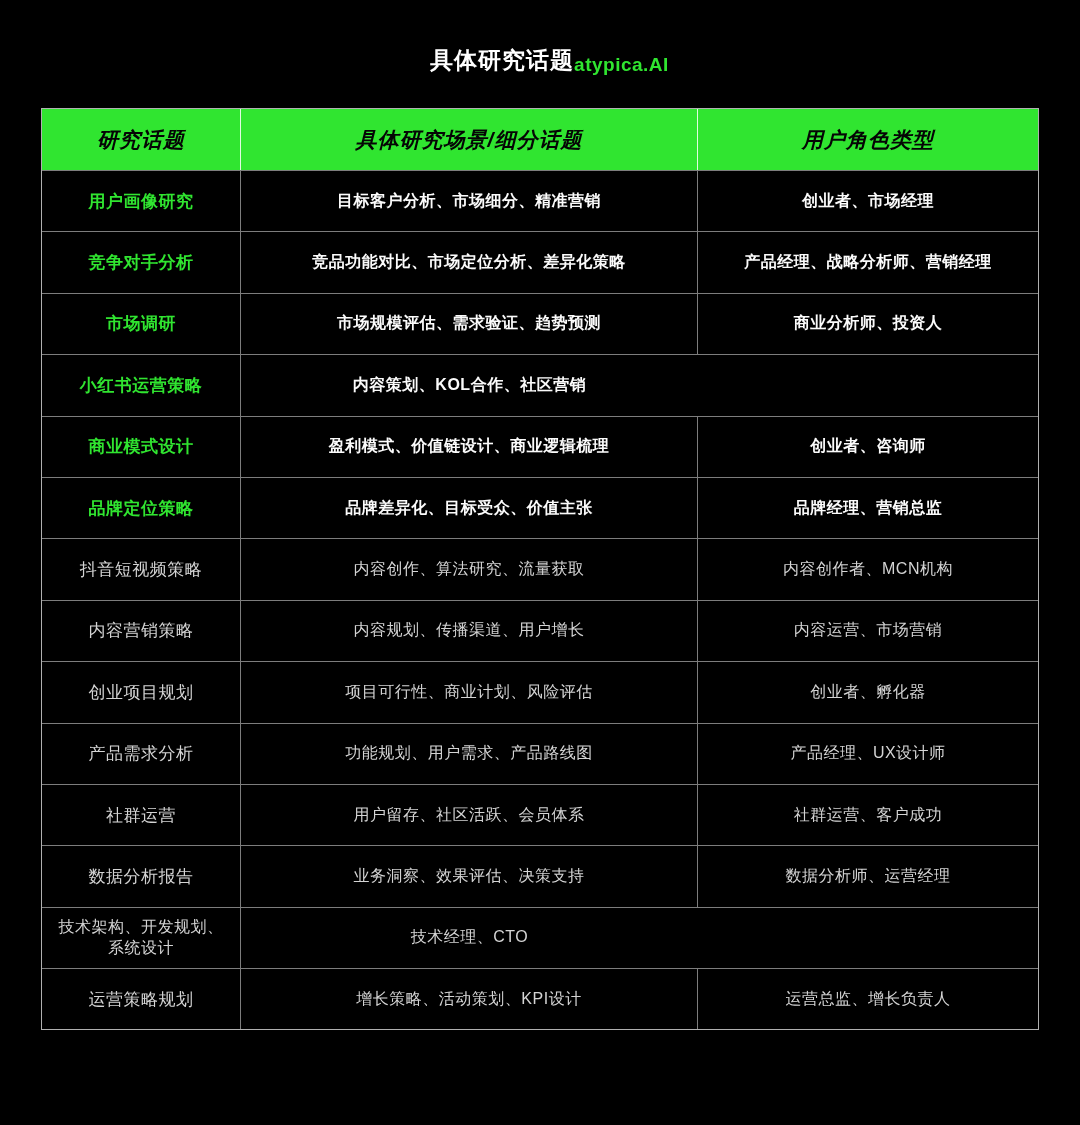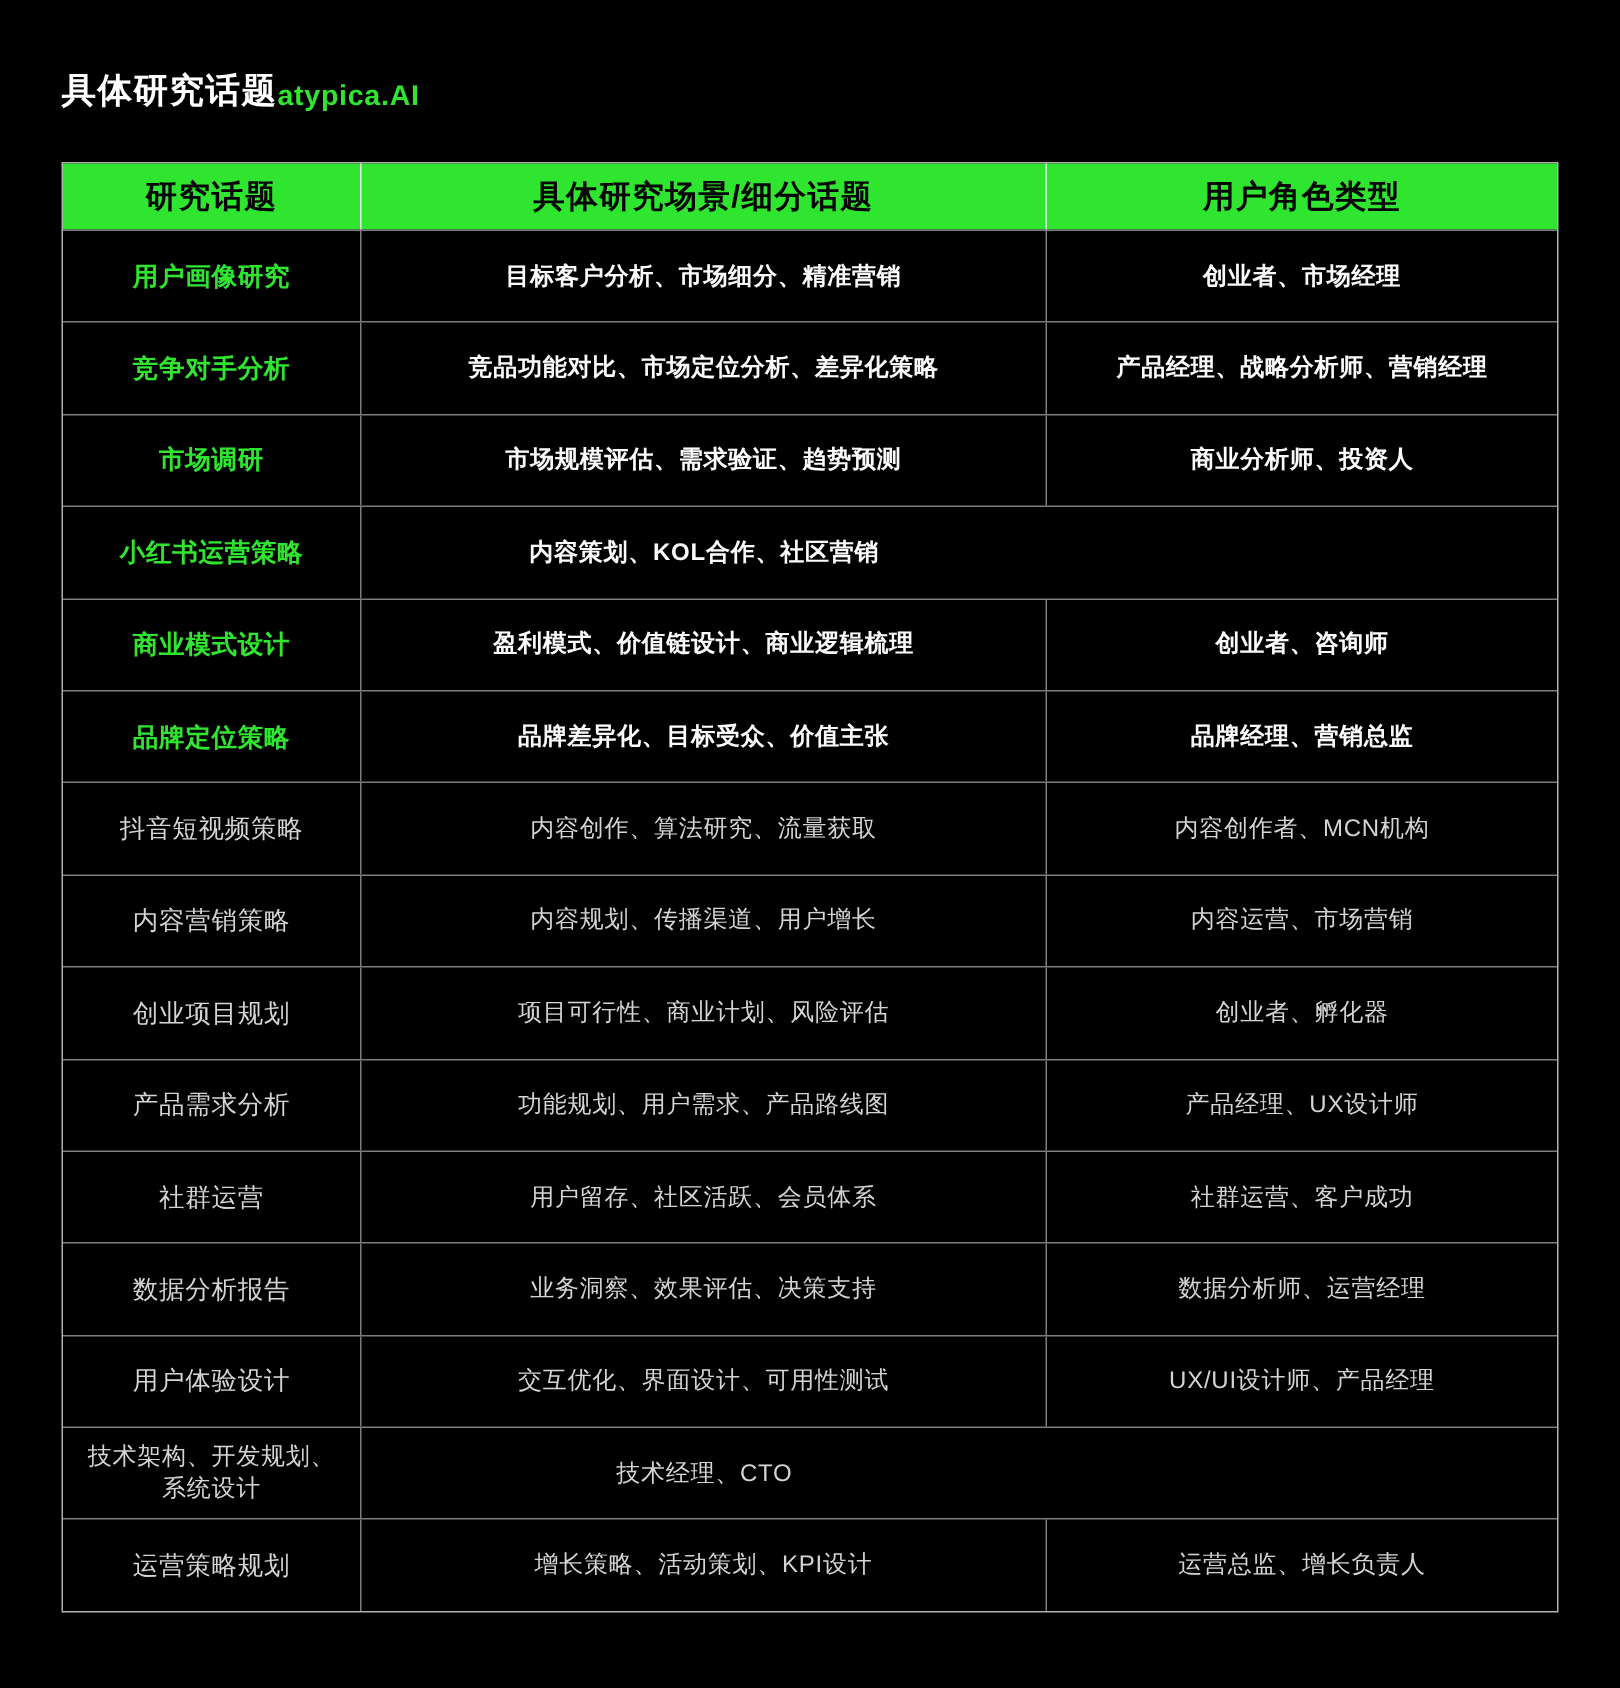--- a/index.html
+++ b/index.html
@@ -1,24 +1,24 @@
 <!DOCTYPE html>
 <html style="--green: #30e530; --border: #7d7d7d;"><head>
 <meta charset="utf-8">
 <style>
   :root { --green:#30e530; --border:#7d7d7d; --outer:#b0b0b0; }
   * { box-sizing:border-box; margin:0; padding:0; }
   html,body { background:#000; }
   body { font-family:"Liberation Sans", sans-serif; }
   .page { position:relative; width:1080px; height:1125px; background:#000; overflow:hidden; }
-  .topbar { display:flex; justify-content:flex-start; align-items:flex-end; padding:31px 22px 0 41px; }
+  .topbar { display:flex; justify-content:center; align-items:flex-end; padding:31px 22px 0 41px; }
   .title { font-size:23px; font-weight:bold; color:#ffffff; letter-spacing:1px; }
   .logo { font-size:19px; font-weight:bold; color:var(--green); letter-spacing:.5px;margin-top:23px; }
   .table { margin:32px 41px 0 41px; border:1px solid var(--outer); }
-  .thead { display:grid; grid-template-columns:199px 457px 1fr; height:44px; background:var(--green); }
+  .thead { display:grid; grid-template-columns:199px 457px 1fr; height:61px; background:var(--green);font-style:italic; }
   .th { display:flex; align-items:center; justify-content:center; color:#050505; font-weight:bold;
         font-size:21px; letter-spacing:1px; border-right:1px solid rgba(255,255,255,.85); }
   .th:last-child { border-right:none; }
   .trow { display:grid; grid-template-columns:199px 457px 1fr; height:61.4px; border-top:1px solid var(--border); }
   .cell { display:flex; align-items:center; justify-content:center; text-align:center; padding:0 12px;
           font-size:16px; color:#d4d4d4; border-right:1px solid var(--border); letter-spacing:.5px; }
   .cell:last-child { border-right:none; }
   .c1 { font-size:17px; }
   .hl .cell { color:#fbfbfb; font-weight:bold; }
   .hl .c1 span { color:var(--green); }
@@ -174,31 +174,20 @@
             <span>数据分析报告</span>
           </div>
     <div class="cell c2">
             <span>业务洞察、效果评估、决策支持</span>
           </div>
     <div class="cell c3">
             <span>数据分析师、运营经理</span>
           </div>
   </div>
 
-  <div class="trow">
-    <div class="cell c1">
-            <span>用户体验设计</span>
-          </div>
-    <div class="cell c2">
-            <span>交互优化、界面设计、可用性测试</span>
-          </div>
-    <div class="cell c3">
-            <span>UX/UI设计师、产品经理</span>
-          </div>
-  </div>
 
   <div class="trow">
     <div class="cell c2">
             <span>技术架构、开发规划、系统设计</span>
           </div>
     <div class="cell c3">
             <span>技术经理、CTO</span>
           </div>
   </div>
 

